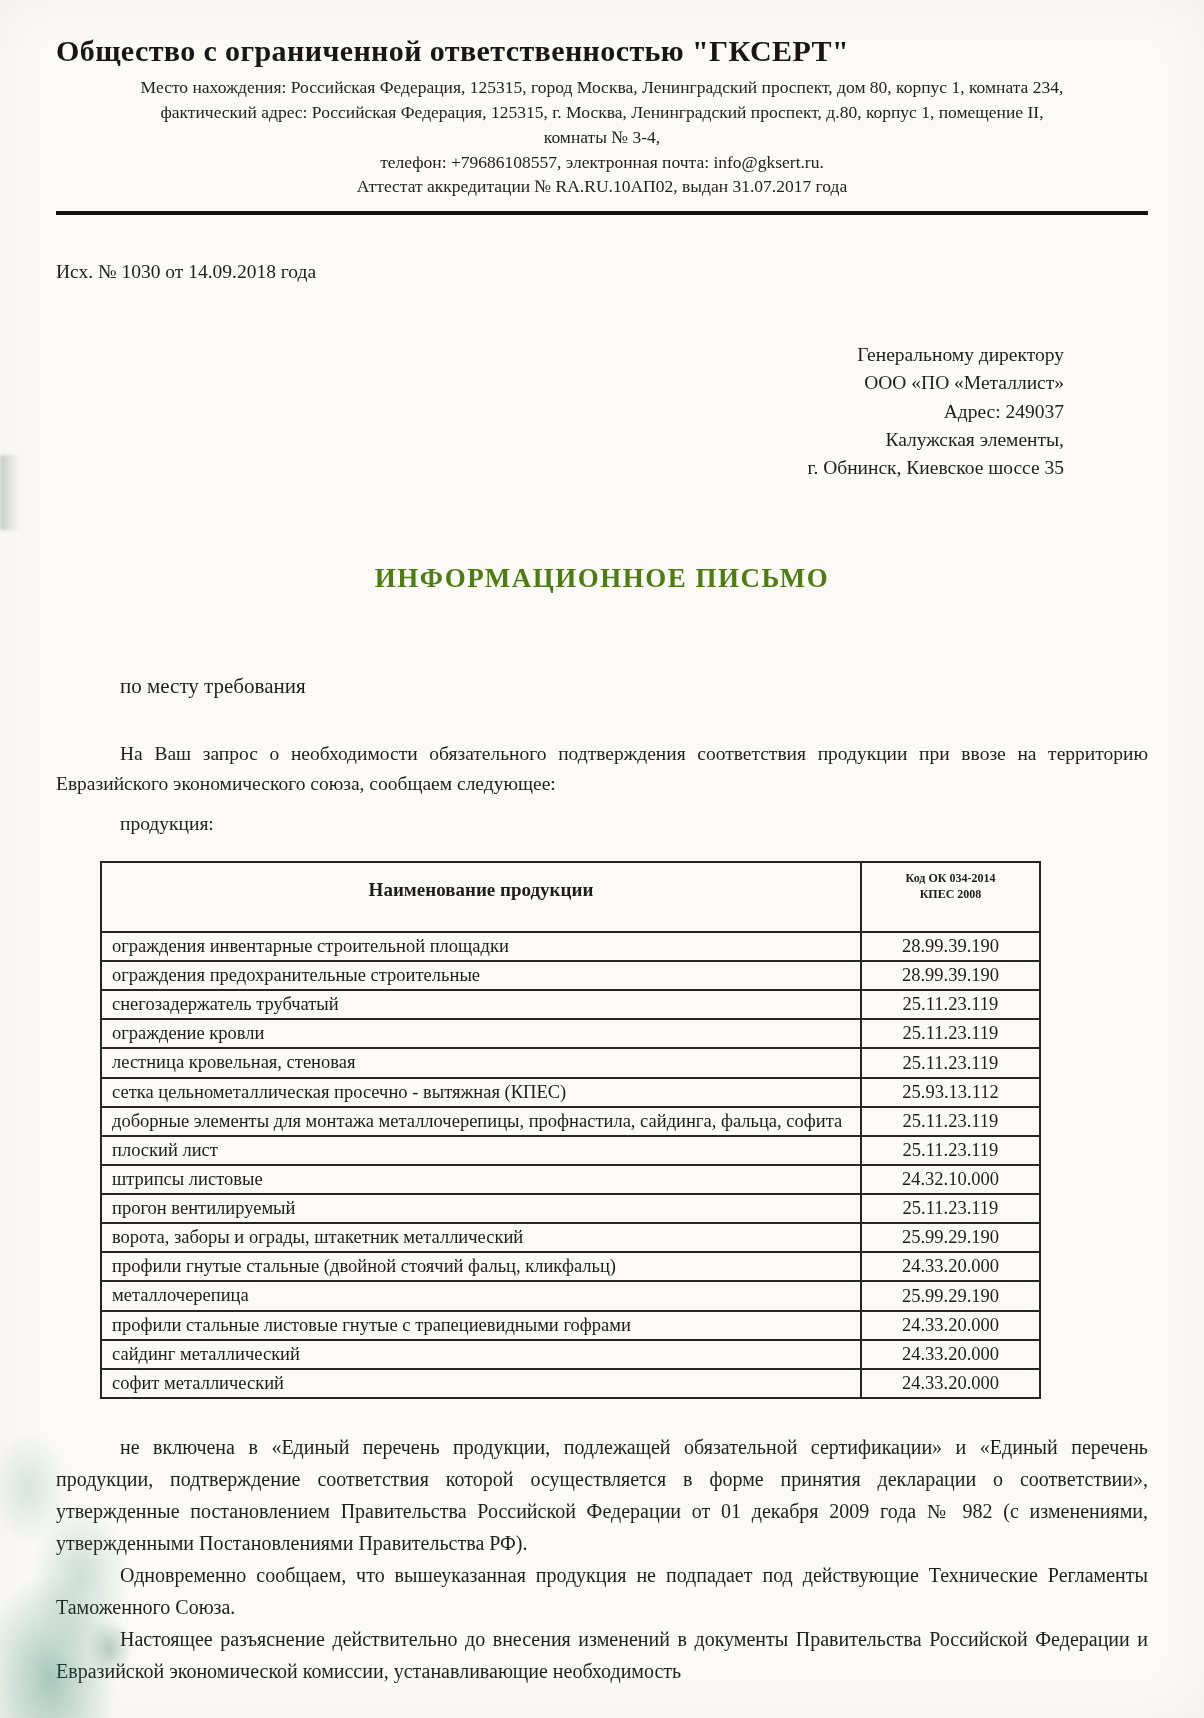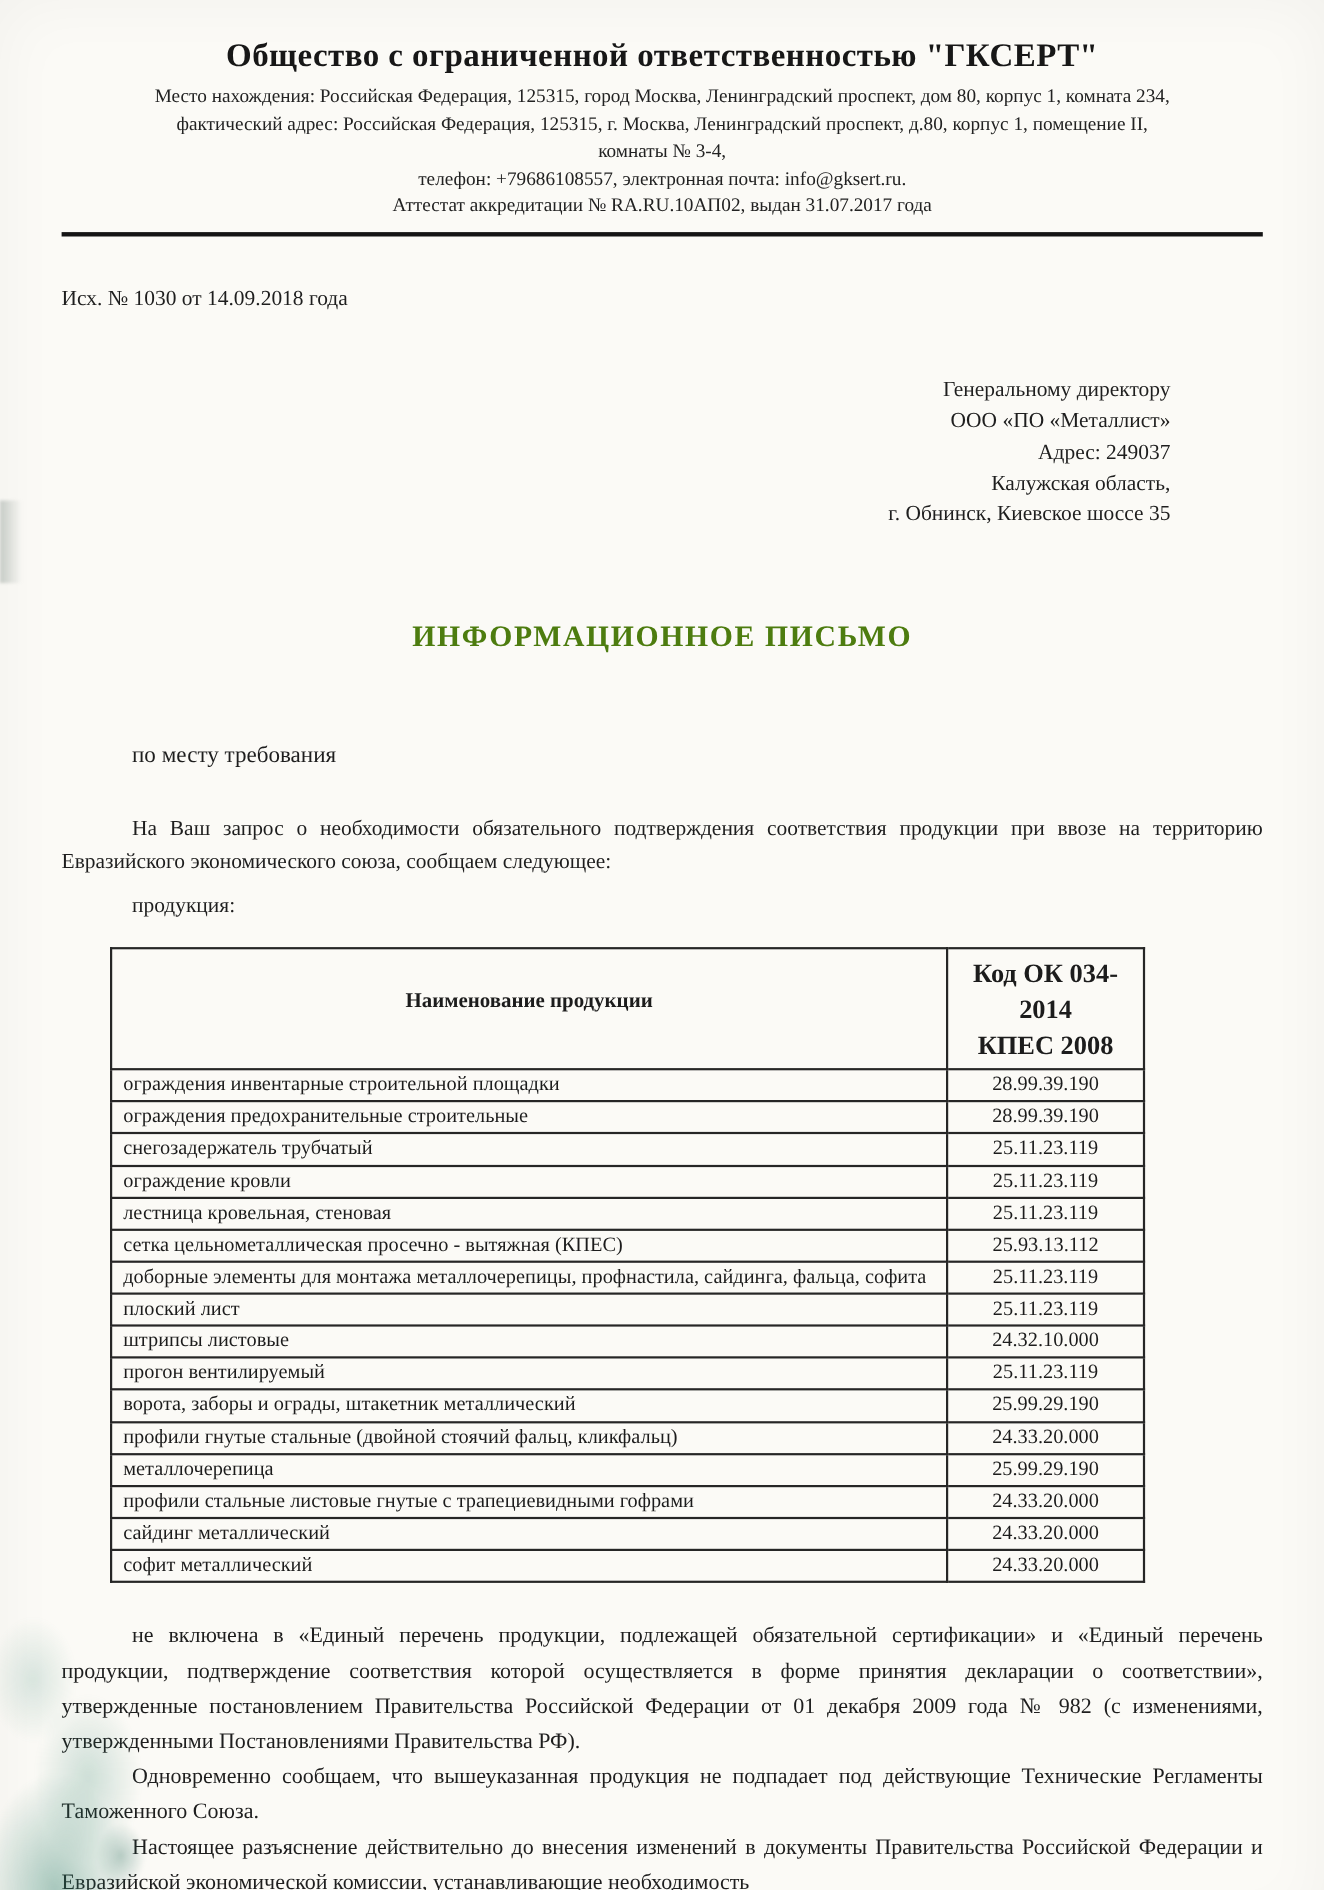--- a/index.html
+++ b/index.html
@@ -14,21 +14,21 @@
     position: relative;
     width: 1204px;
     min-height: 1718px;
     background: #fbfaf6;
     overflow: hidden;
     padding: 26px 56px 30px 56px;
     box-shadow: inset 0 0 60px rgba(0,0,0,0.04);
   }
   
   .company {
-    text-align: center;
+    text-align: left;
     font-size: 30px;
     font-weight: bold;
     letter-spacing: 0.4px;
     margin-top: 8px;
     color: #171717;
   }
   .addr { text-align: center; font-size: 17.5px; line-height: 1.42; margin-top: 7px; color: #222; }
   .addr-line { text-align: center; }
   .rule { height: 4px; background: #141414; margin-top: 12px; }
 
@@ -73,21 +73,21 @@
   .ptable th, .ptable td { border: 2px solid #262626; }
   .th-name {
     width: 760px;
     font-size: 19px;
     font-weight: bold;
     text-align: center;
     vertical-align: middle;
     padding: 16px 8px 30px 8px;
   }
   .th-code {
-    font-size: 24px;
+    font-size: 12px;
     font-weight: bold;
     text-align: center;
     vertical-align: top;
     padding: 7px 8px 4px 8px;
     white-space: pre-line;
     line-height: 1.35;
   }
   .cell-name { padding: 2px 8px 2px 10px; line-height: 1.25; }
   .cell-code { text-align: center; padding: 2px 6px; }
 
@@ -140,21 +140,21 @@
       </div>
     <div class="rule"></div>
   </header>
 
   <div class="ref">Исх. № 1030 от 14.09.2018 года</div>
 
   <div class="recipient">
       <div class="recip-line">Генеральному директору</div>
       <div class="recip-line">ООО «ПО «Металлист»</div>
       <div class="recip-line">Адрес: 249037</div>
-      <div class="recip-line">Калужская область,</div>
+      <div class="recip-line">Калужская элементы,</div>
       <div class="recip-line">г. Обнинск, Киевское шоссе 35</div>
     </div>
 
   <h2 class="title">ИНФОРМАЦИОННОЕ ПИСЬМО</h2>
 
   <div class="place">по месту требования</div>
 
   <p class="para intro">На Ваш запрос о необходимости обязательного подтверждения соответствия продукции при ввозе на территорию Евразийского экономического союза, сообщаем следующее:</p>
 
   <div class="product-label">продукция:</div>

